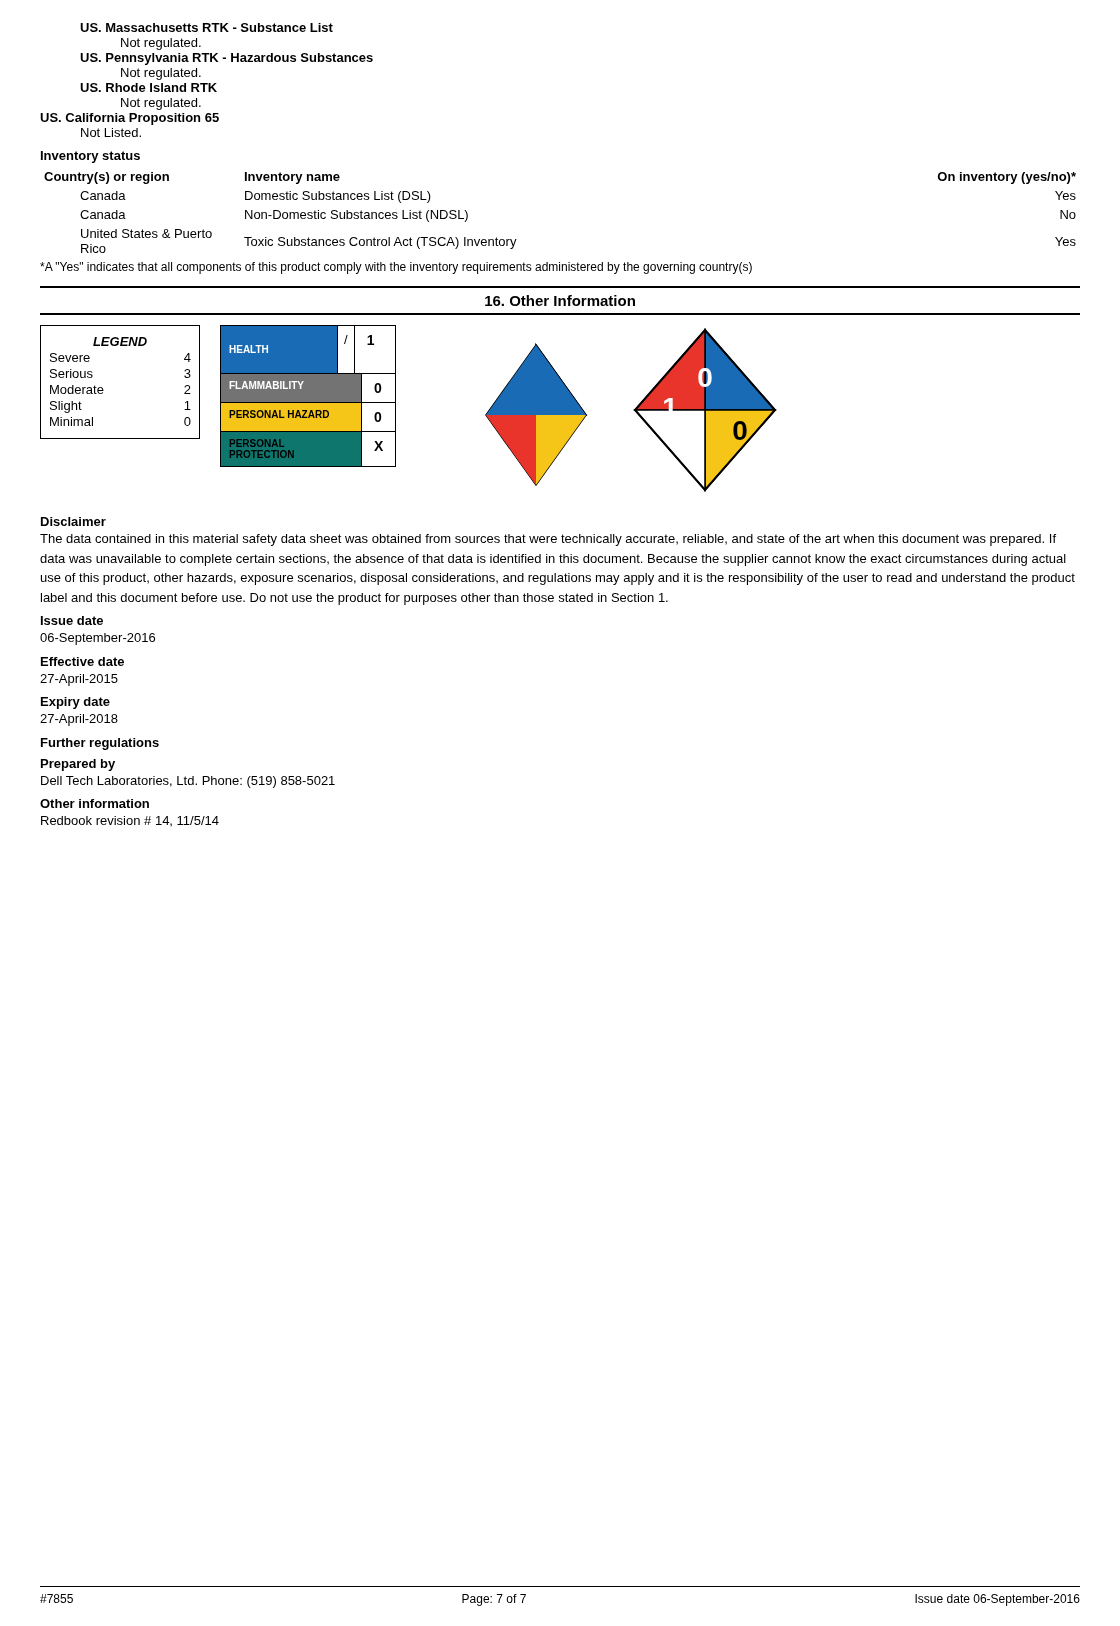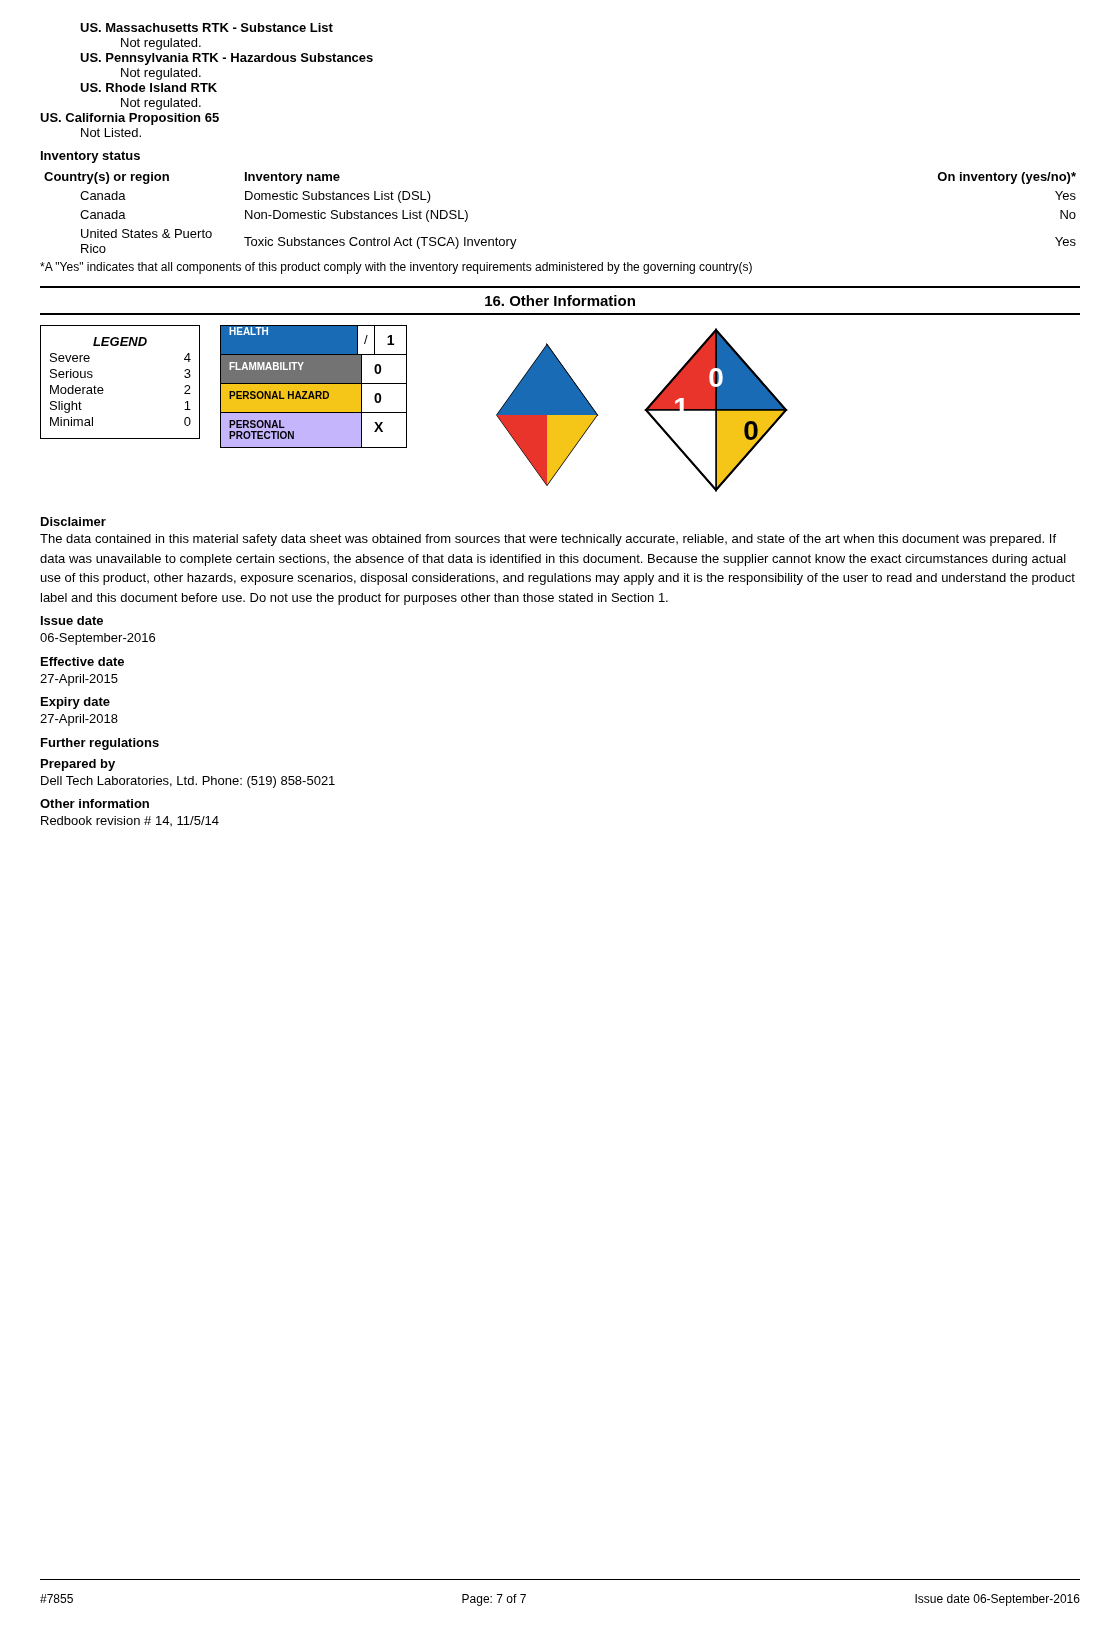--- a/index.html
+++ b/index.html
@@ -91,21 +91,21 @@
     
     .footer {
       position: absolute;
       bottom: 20px;
       left: 40px;
       right: 40px;
       display: flex;
       justify-content: space-between;
       font-size: 12px;
       border-top: 1px solid #000;
-      padding-top: 12px;
+      padding-top: 5px;
     }
 
     .clearfix::after { content: ''; display: table; clear: both; }
     .nfpa-wrapper {
       border: 1px solid #000;
       display: inline-block;
       margin-right: 20px;
     }
     .nfpa-row-outer {
       display: flex;
@@ -191,31 +191,31 @@
         </div>
         <div class="legend-row">
           <span>Minimal</span>
           <span>0</span>
         </div>
       </div>
   </div>
 
   <div style="margin-right: 30px; display:inline-block; vertical-align: top;">
     <div class="nfpa-wrapper" id="nfpa-table-rows"><div class="nfpa-row-outer">
-          <span style="background: rgb(26, 107, 181); color: rgb(255, 255, 255); font-weight: bold; font-size: 10px; padding: 0 8px; width: 136px; display: inline-block; vertical-align: middle; white-space: pre-line;">HEALTH</span>
+          <span style="background: rgb(26, 107, 181); color: rgb(255, 255, 255); font-weight: bold; font-size: 10px; padding: 18px 8px; width: 116px; display: inline-block; vertical-align: middle; white-space: pre-line;">HEALTH</span>
           <span style="border-left: 1px solid rgb(0, 0, 0); border-right: none; padding: 6px; font-size: 13px; background: rgb(255, 255, 255); display: inline-block; vertical-align: middle;">/</span>
           <span style="border-left: 1px solid rgb(0, 0, 0); padding: 6px 12px; font-size: 14px; font-weight: bold; background: rgb(255, 255, 255); display: inline-block; vertical-align: middle; min-width: 32px; text-align: center;">1</span>
         </div><div class="nfpa-row-outer">
           <span style="background: #737373; color: rgb(255, 255, 255); font-weight: bold; font-size: 10px; padding: 6px 8px; width: 140px; display: inline-block; vertical-align: middle; white-space: pre-line;">FLAMMABILITY</span>
           <span style="border-left: 1px solid rgb(0, 0, 0); padding: 6px 12px; font-size: 14px; font-weight: bold; background: rgb(255, 255, 255); display: inline-block; vertical-align: middle; min-width: 32px; text-align: center;">0</span>
         </div><div class="nfpa-row-outer">
           <span style="background: rgb(245, 197, 24); color: rgb(0, 0, 0); font-weight: bold; font-size: 10px; padding: 6px 8px; width: 140px; display: inline-block; vertical-align: middle; white-space: pre-line;">PERSONAL HAZARD</span>
           <span style="border-left: 1px solid rgb(0, 0, 0); padding: 6px 12px; font-size: 14px; font-weight: bold; background: rgb(255, 255, 255); display: inline-block; vertical-align: middle; min-width: 32px; text-align: center;">0</span>
         </div><div class="nfpa-row-outer">
-          <span style="background: #c4b5fd; color: rgb(0, 0, 0); font-weight: bold; font-size: 10px; padding: 6px 8px; width: 140px; display: inline-block; vertical-align: middle; white-space: pre-line;">PERSONAL
+          <span style="background: #0f766e; color: rgb(0, 0, 0); font-weight: bold; font-size: 10px; padding: 6px 8px; width: 140px; display: inline-block; vertical-align: middle; white-space: pre-line;">PERSONAL
 PROTECTION</span>
           <span style="border-left: 1px solid rgb(0, 0, 0); padding: 6px 12px; font-size: 14px; font-weight: bold; background: rgb(255, 255, 255); display: inline-block; vertical-align: middle; min-width: 32px; text-align: center;">X</span>
         </div></div>
   </div>
 
   <div class="diamond-container" style="display:inline-block; vertical-align: top;">
     <svg width="160" height="160" viewBox="0 0 160 160">
 
       <polygon points="80,10 130,80 80,80" fill="#1a6bb5" stroke="#000" stroke-width="1.5"></polygon>
 

